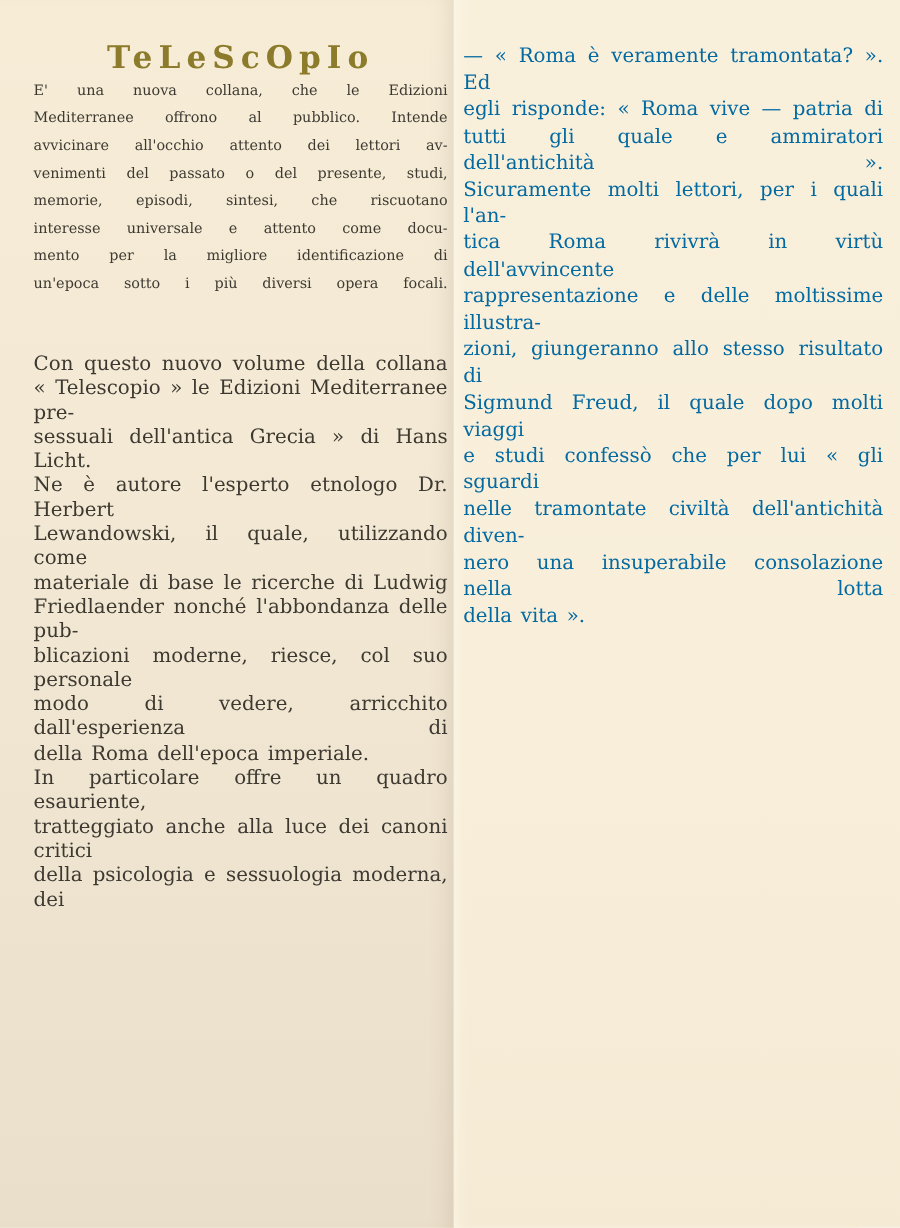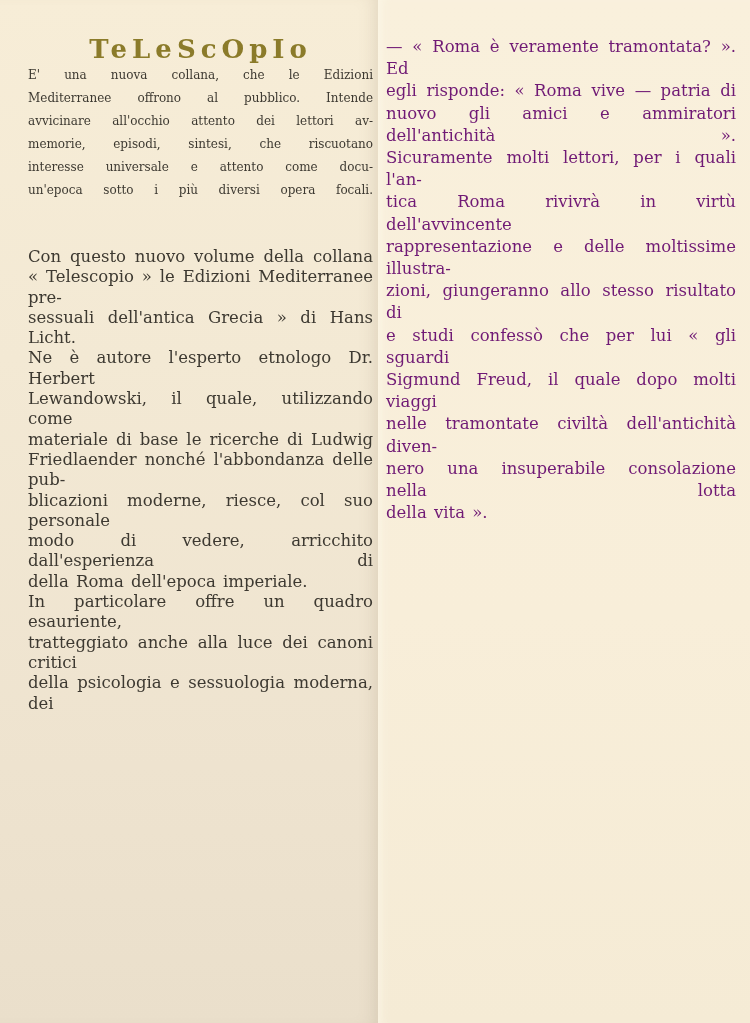--- a/index.html
+++ b/index.html
@@ -23,21 +23,21 @@
     position: absolute; left: 378px; top: 0; width: 372px; height: 1023px;
     background: linear-gradient(180deg, #f9f0dc 0%, #f8eed9 60%, #f5ebd5 100%);
     box-shadow: inset 10px 0 14px -10px rgba(255,252,240,0.8);
   }
   .col-left {
     position: absolute; left: 28px; top: 34px; width: 345px;
     color: #3d3931;
   }
   .col-right {
     position: absolute; left: 386px; top: 36px; width: 350px;
-    color: #701a75;
+    color: #0369a1;
   }
   .series-title {
     text-align: center;
     font-weight: bold;
     font-size: 26px;
     letter-spacing: 5px;
     color: #8b7b2a;
     margin: 0 0 0 0;
   }
   .intro {
@@ -72,22 +72,24 @@
   <div class="panel-right"></div>
 
   <div class="col-left">
     <div class="series-title">TeLeScOpIo</div>
 
     <div class="intro">
         <div class="para">
           <div class="line">E' una nuova collana, che le Edizioni</div>
           <div class="line">Mediterranee offrono al pubblico. Intende</div>
           <div class="line">avvicinare all'occhio attento dei lettori av-</div>
+          <div class="line">venimenti del passato o del presente, studi,</div>
           <div class="line">memorie, episodi, sintesi, che riscuotano</div>
           <div class="line">interesse universale e attento come docu-</div>
+          <div class="line">mento per la migliore identificazione di</div>
           <div class="line">un'epoca sotto i più diversi opera focali.</div>
         </div>
       </div>
 
     <div class="body-left">
         <div class="para">
           <div class="line">Con questo nuovo volume della collana</div>
           <div class="line">« Telescopio » le Edizioni Mediterranee pre-</div>
           <div class="line">sessuali dell'antica Grecia » di Hans Licht.</div>
           <div class="line">Ne è autore l'esperto etnologo Dr. Herbert</div>
@@ -104,26 +106,26 @@
           <div class="line">della psicologia e sessuologia moderna, dei</div>
         </div>
       </div>
   </div>
 
   <div class="col-right">
     <div class="body-right">
         <div class="para">
           <div class="line">— « Roma è veramente tramontata? ». Ed</div>
           <div class="line">egli risponde: « Roma vive — patria di</div>
-          <div class="line">nuovo gli amici e ammiratori dell'antichità ».</div>
+          <div class="line">tutti gli quale e ammiratori dell'antichità ».</div>
           <div class="line">Sicuramente molti lettori, per i quali l'an-</div>
           <div class="line">tica Roma rivivrà in virtù dell'avvincente</div>
           <div class="line">rappresentazione e delle moltissime illustra-</div>
           <div class="line">zioni, giungeranno allo stesso risultato di</div>
+          <div class="line">Sigmund Freud, il quale dopo molti viaggi</div>
           <div class="line">e studi confessò che per lui « gli sguardi</div>
-          <div class="line">Sigmund Freud, il quale dopo molti viaggi</div>
           <div class="line">nelle tramontate civiltà dell'antichità diven-</div>
           <div class="line">nero una insuperabile consolazione nella lotta</div>
           <div class="line last">della vita ».</div>
         </div>
       </div>
   </div>
 </div>
 
 </body></html>

